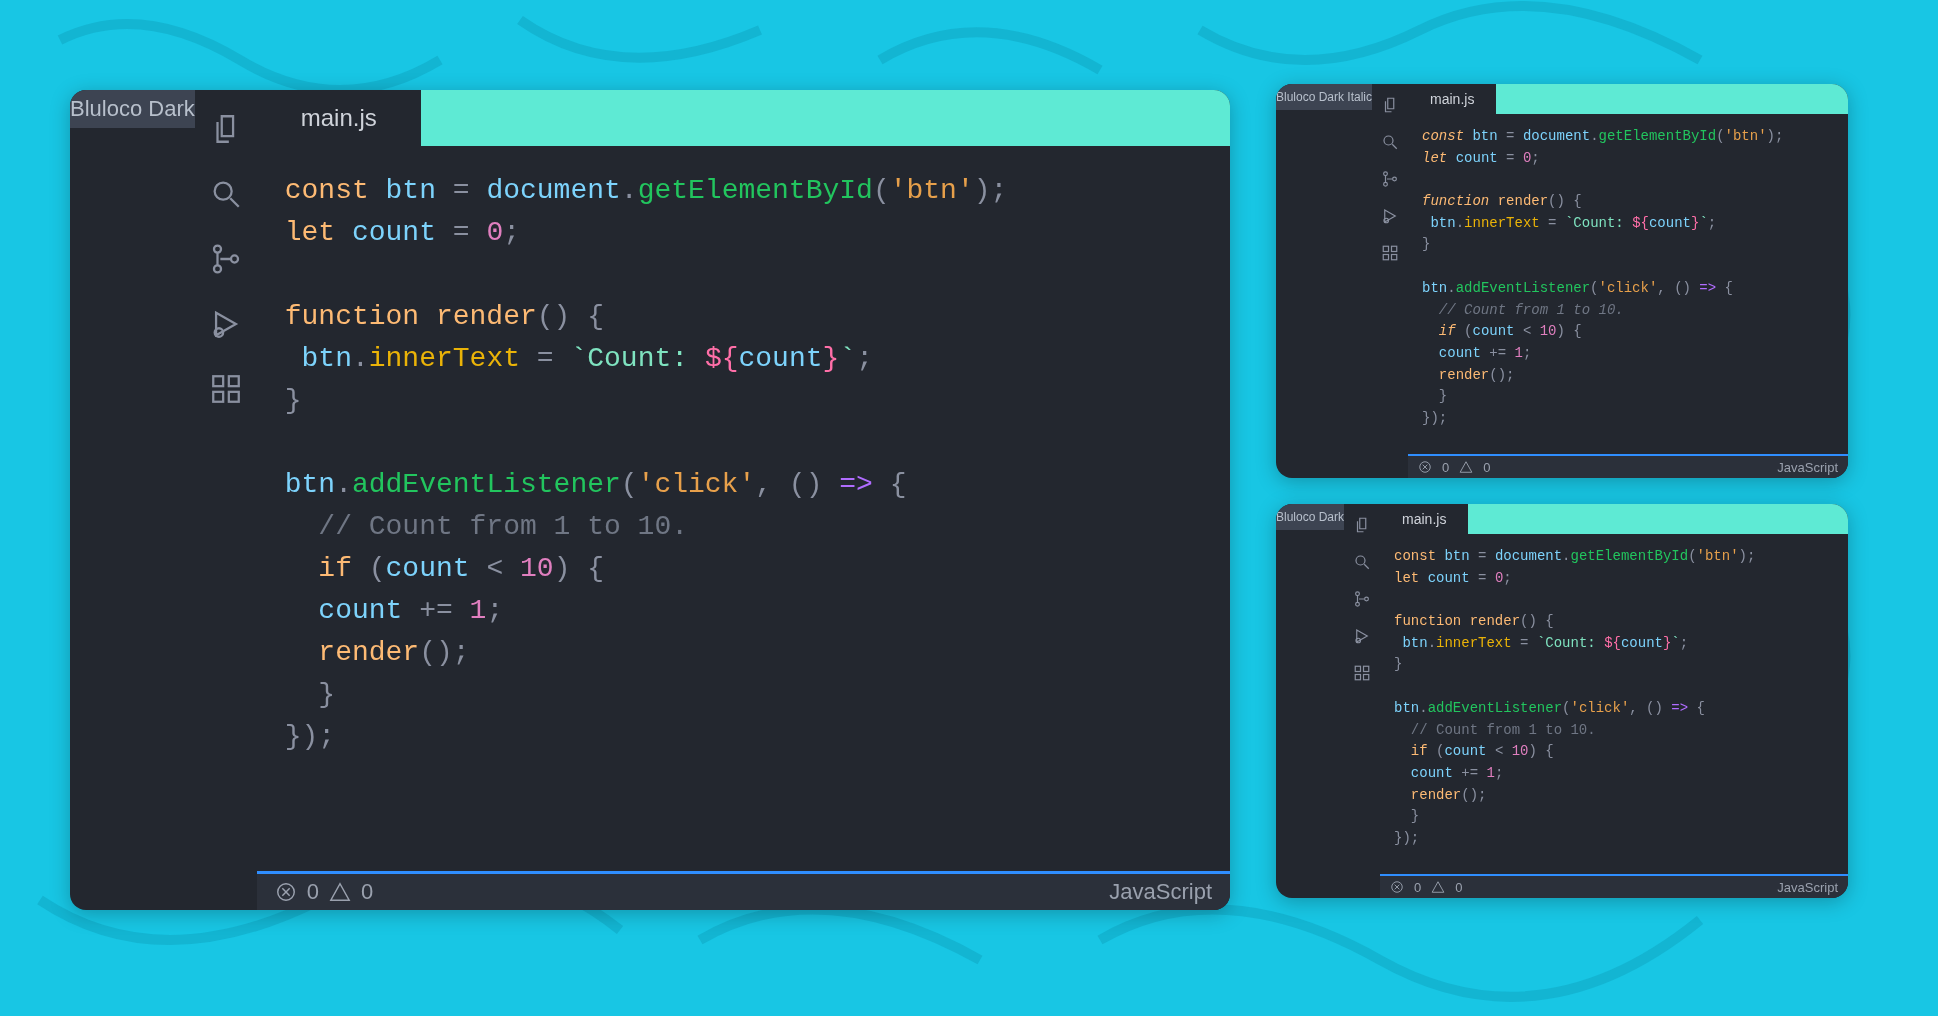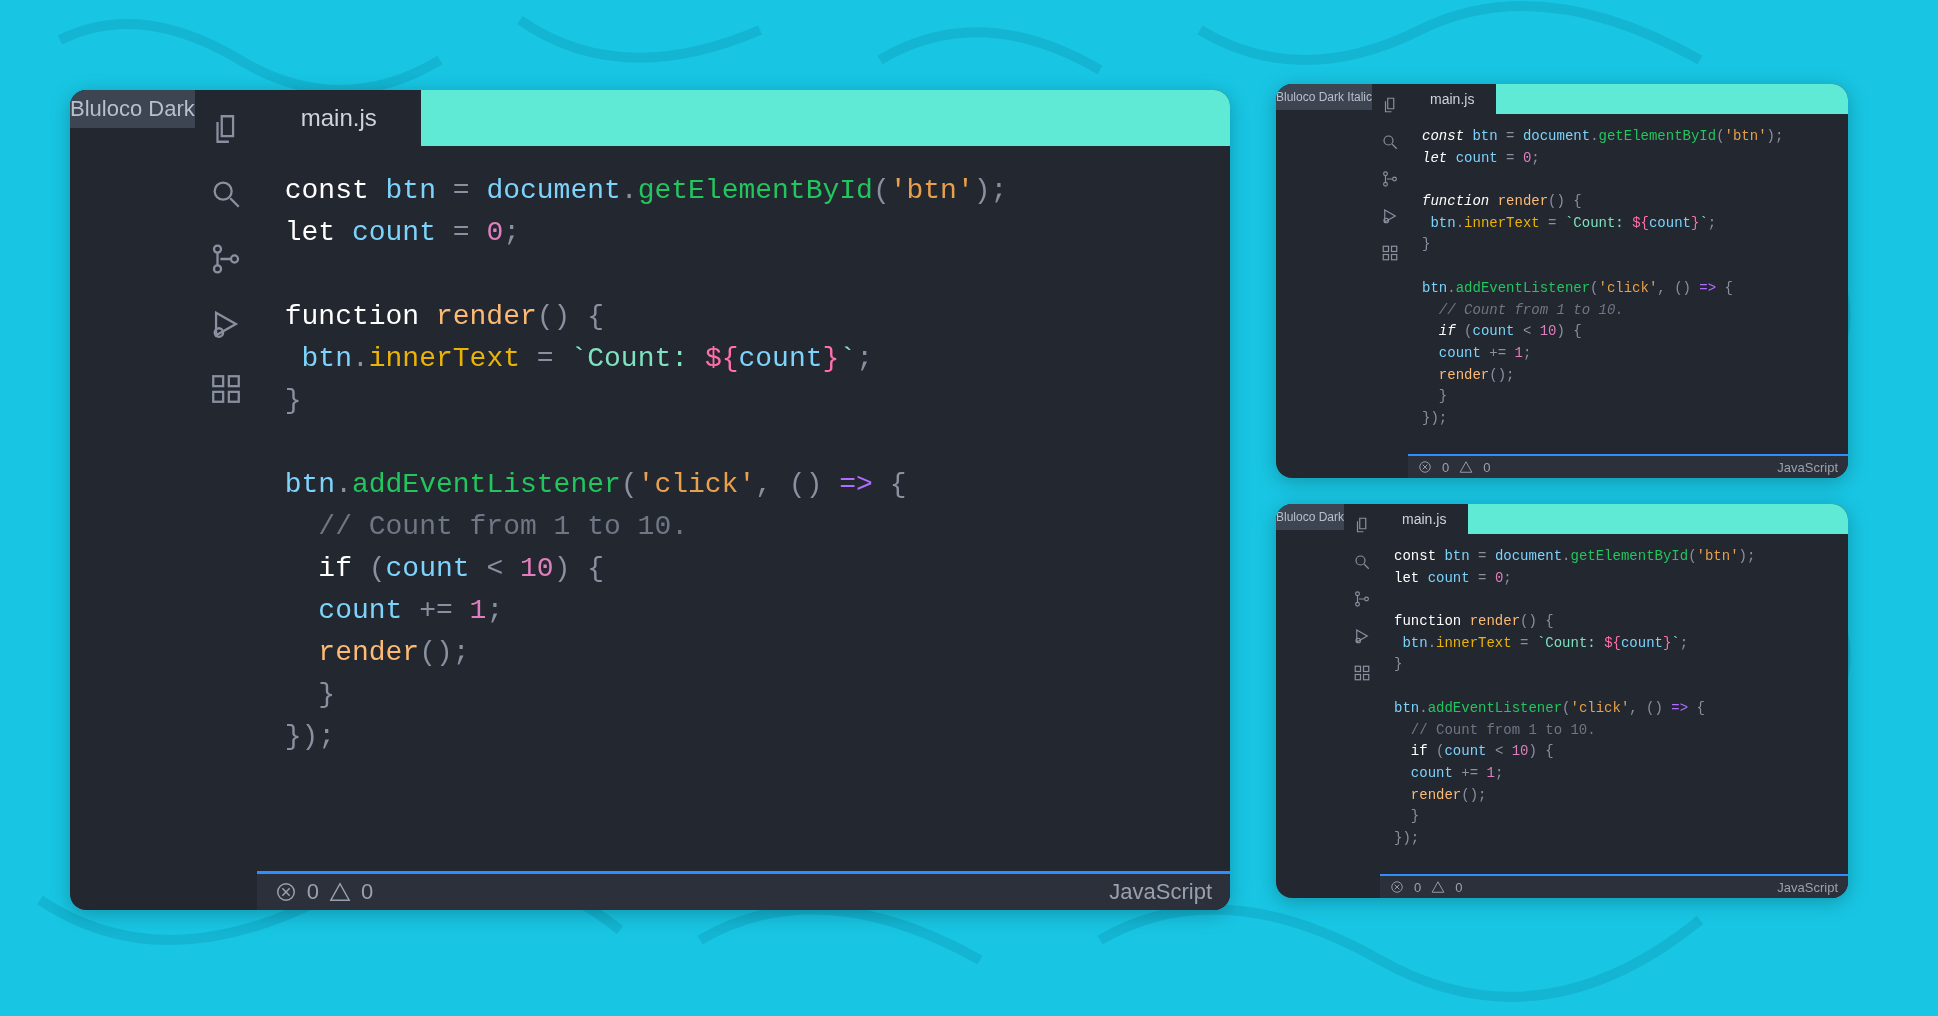--- a/index.html
+++ b/index.html
@@ -106,21 +106,21 @@
   .editor.small1 .statusbar,
   .editor.small2 .statusbar { height:22px; padding:0 10px; font-size:13px; }
 
   .status-left { display:flex; align-items:center; gap:10px; }
   .status-left svg { stroke:#9aa1ae; fill:none; stroke-width:1.6; }
   .editor.large .status-left svg { width:22px; height:22px; }
   .editor.small1 .status-left svg,
   .editor.small2 .status-left svg { width:14px; height:14px; }
 
   
-  .kw   { color:#ffffff; }   
+  .kw   { color:#fdba74; }   
   .kw2  { color:#b06cff; }   
   .var  { color:#7dd3fc; }
   .fn   { color:#fdba74; }   
   .prop { color:#22c55e; }   
   .prop2{ color:#eab308; }
   .str  { color:#e7a04b;margin-top:38px; }
   .tmpl { color:#7fe3c0; }
   .num  { color:#e07fbf; }
   .pun  { color:#8a90a0; }
   .cmt  { color:#6f7684; }

